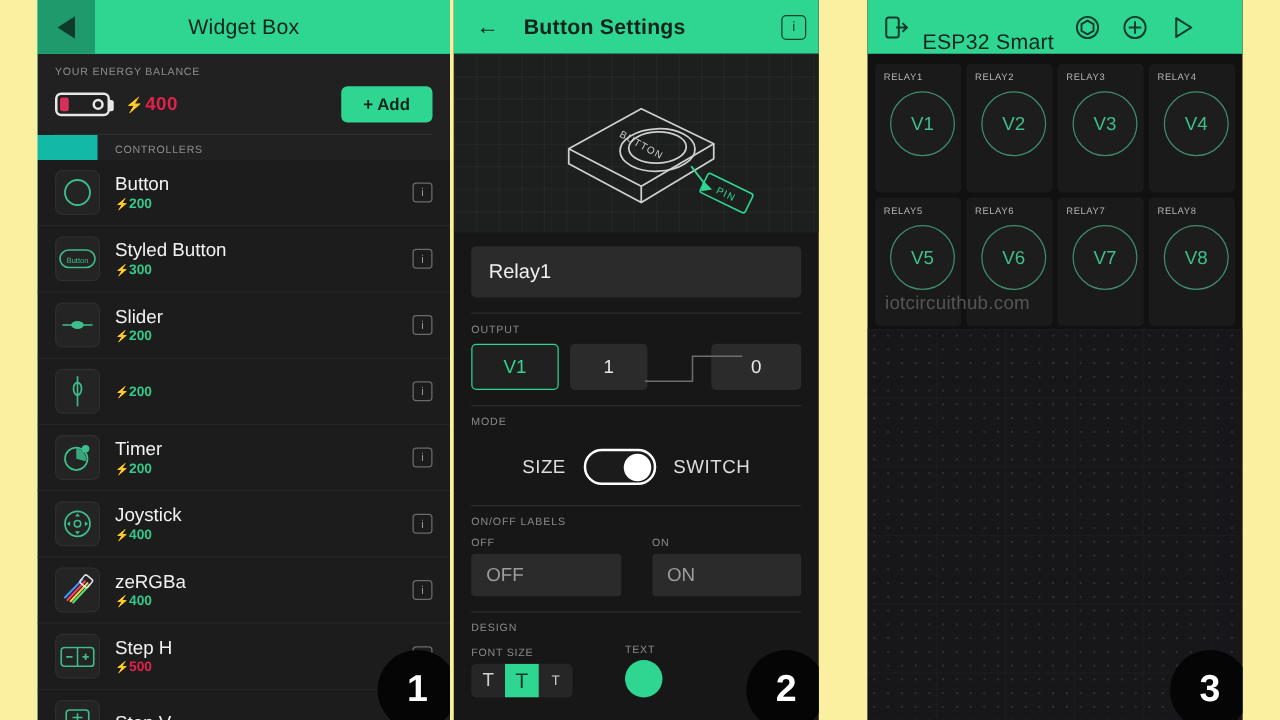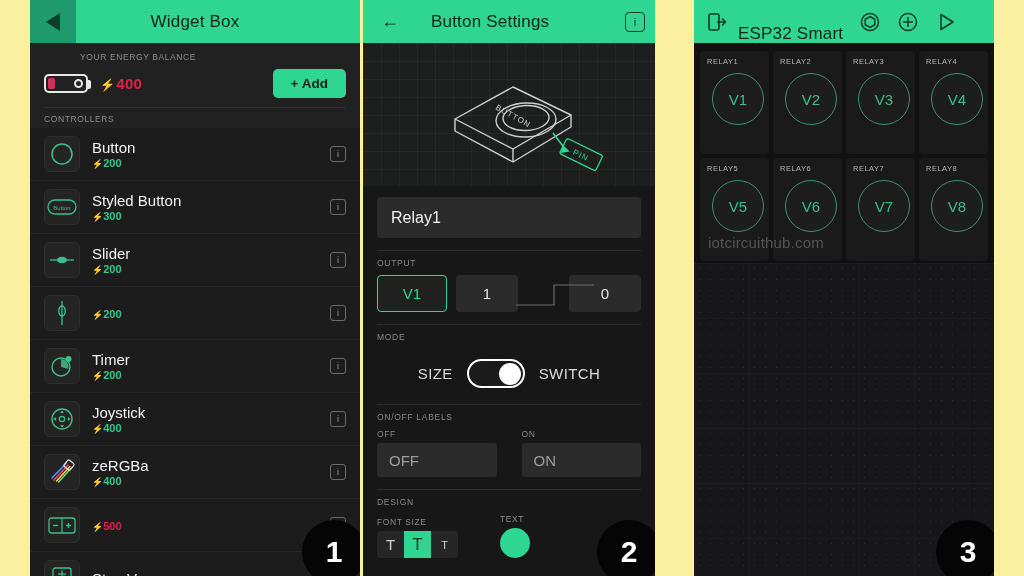--- a/index.html
+++ b/index.html
@@ -30,53 +30,53 @@
   .back-cell { position:absolute; left:0; width:36px; background:#141414; border-bottom:1px solid #0a0a0a; }
 
   
   #panel-1 { left: 30px; width: 330px; z-index: 3; background:#14b8a6; }
   #panel-1 .hdr { justify-content: center; background:#2ed692; }
   #panel-1 .hdr .back-btn {
     position:absolute; left:0; top:0; width:46px; height:43px; background:#1f9a6c;
     display:flex; align-items:center; justify-content:center;
   }
   .energy-wrap { padding: 9px 14px 0 14px; background:#212121; }
-  .energy-label { color:#8e8e8e; font-size:8.5px; letter-spacing:.6px;margin-left:36px; }
+  .energy-label { color:#8e8e8e; font-size:8.5px; letter-spacing:.6px; }
   .energy-row { display:flex; align-items:center; margin-top:7px; }
   .battery { position:relative; width:44px; height:19px; border:2px solid #e8e8e8; border-radius:5px; display:flex; align-items:center; }
   .battery:after { content:""; position:absolute; right:-5px; top:4px; width:4px; height:9px; background:#e8e8e8; border-radius:0 2px 2px 0; }
   .battery-fill { width:7px; height:11px; background:#d6305a; margin-left:2px; border-radius:2px; }
   .battery-knob { position:absolute; right:3px; top:3px; width:9px; height:9px; border:2px solid #e8e8e8; border-radius:50%; }
   .energy-val { color:#e0224a; font-size:15px; font-weight:700; margin-left:12px; letter-spacing:.3px; }
   .bolt { color:#e0224a; font-size:12px; margin-right:1px; }
   .add-btn {
     margin-left:auto; background:#2ed692; color:#10241b; font-size:13.5px; font-weight:700;
     border-radius:5px; padding:7px 18px; border:none;
   }
   .sect-divider { height:1px; background:#2f2f2f; margin:9px 0 0 0; }
-  .sect-label { color:#8e8e8e; font-size:8.5px; letter-spacing:.6px; padding:6px 14px 4px 14px; background:#212121; }
+  .sect-label { color:#8e8e8e; font-size:8.5px; letter-spacing:.6px; padding:6px 14px 4px 14px; background:#212121;margin-left:48px; }
   .wlist { background:#1c1c1c; }
   .wrow { display:flex; align-items:center; padding:7px 14px 7px 14px; border-bottom:1px solid #262626; height:53px; }
   .wthumb {
     width:36px; height:36px; border-radius:6px; background:#242424; border:1px solid #2e2e2e;
     display:flex; align-items:center; justify-content:center; flex:0 0 auto;
   }
   .wtext { margin-left:12px; flex:1 1 auto; }
   .wname { color:#f2f2f2; font-size:15px; line-height:17px; }
   .wcost { font-size:11px; margin-top:1px; font-weight:700; }
   .wcost.green { color:#35c88b; }
   .wcost.red { color:#e0224a; }
   .wcost .b { color:#e0224a; font-size:9px; }
   .ibtn { width:16px;height:16px;border:1px solid #6b6b6b;border-radius:3px;color:#9a9a9a;font-size:9px;display:flex;align-items:center;justify-content:center; flex:0 0 auto;}
 
   
   #panel-2 { left: 363px; width: 292px; z-index: 3; background:#171717; }
   #panel-2 .hdr { background:#2ed692; }
   .hdr-arrow { color:#10241b; font-size:18px; width:34px; text-align:center; }
-  #panel-2 .hdr-title { margin-left:24px; }
+  #panel-2 .hdr-title { margin-left:12px;font-weight:bold; }
   .hdr-i { margin-left:auto; width:20px;height:20px;border:1.4px solid #12402e;border-radius:4px;color:#12402e;font-size:11px;display:flex;align-items:center;justify-content:center; }
   .preview {
     height:143px; position:relative; overflow:hidden;
     background-color:#1d1f1e;
     background-image:
       linear-gradient(to right, rgba(255,255,255,.035) 1px, transparent 1px),
       linear-gradient(to bottom, rgba(255,255,255,.035) 1px, transparent 1px);
     background-size: 18px 18px;
   }
   .form { padding: 11px 14px 0 14px; }
@@ -286,20 +286,21 @@
         <div class="wthumb">
           <svg width="28" height="17" viewBox="0 0 28 17">
               <rect x="1" y="1" width="26" height="15" rx="2.5" fill="none" stroke="#3cbf8c" stroke-width="1.3"></rect>
               <line x1="14" y1="1" x2="14" y2="16" stroke="#3cbf8c" stroke-width="1.2"></line>
               <line x1="5" y1="8.5" x2="10" y2="8.5" stroke="#3cbf8c" stroke-width="1.4"></line>
               <line x1="18" y1="8.5" x2="23" y2="8.5" stroke="#3cbf8c" stroke-width="1.4"></line>
               <line x1="20.5" y1="6" x2="20.5" y2="11" stroke="#3cbf8c" stroke-width="1.4"></line>
             </svg>
         </div>
         <div class="wtext">
+          <div class="wname">Step H</div>
           <div class="wcost red"><span class="b">⚡</span><span>500</span></div>
         </div>
         <div class="ibtn">i</div>
       </div>
 
       <div class="wrow">
         <div class="wthumb">
           <svg width="20" height="22" viewBox="0 0 20 22">
               <rect x="1" y="1" width="18" height="20" rx="2.5" fill="none" stroke="#3cbf8c" stroke-width="1.3"></rect>
               <line x1="6" y1="7" x2="14" y2="7" stroke="#3cbf8c" stroke-width="1.3"></line>

